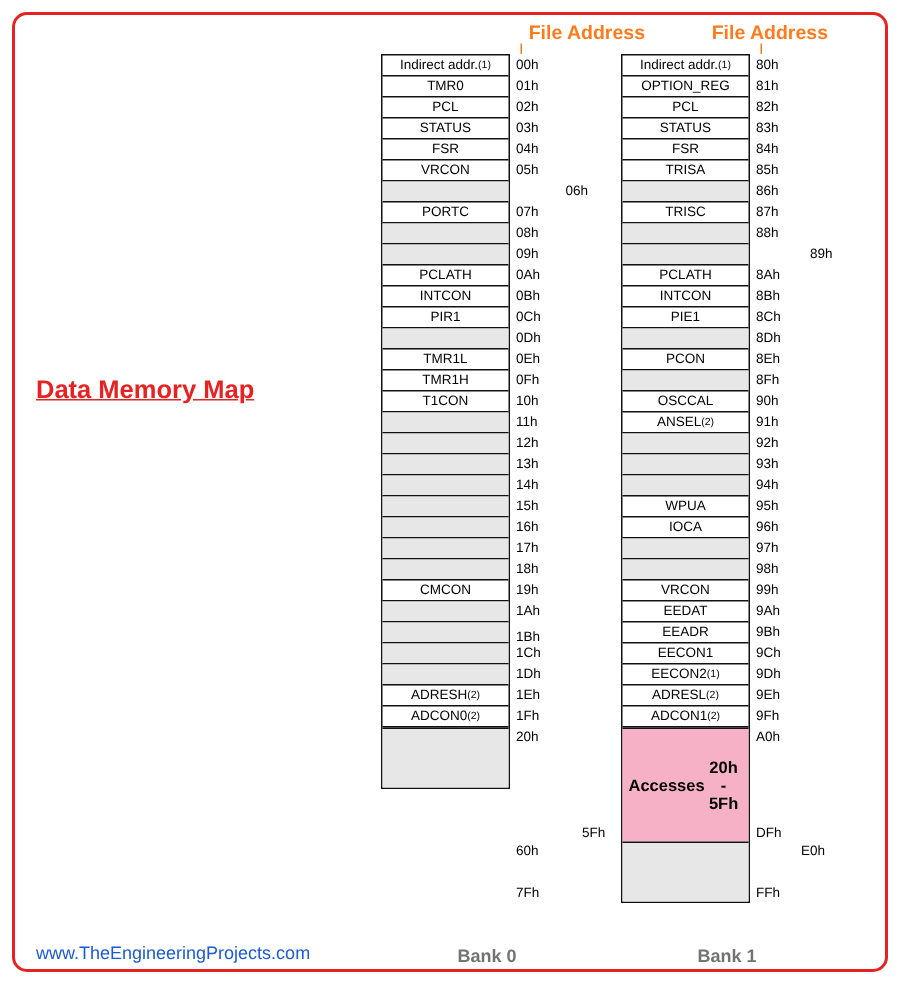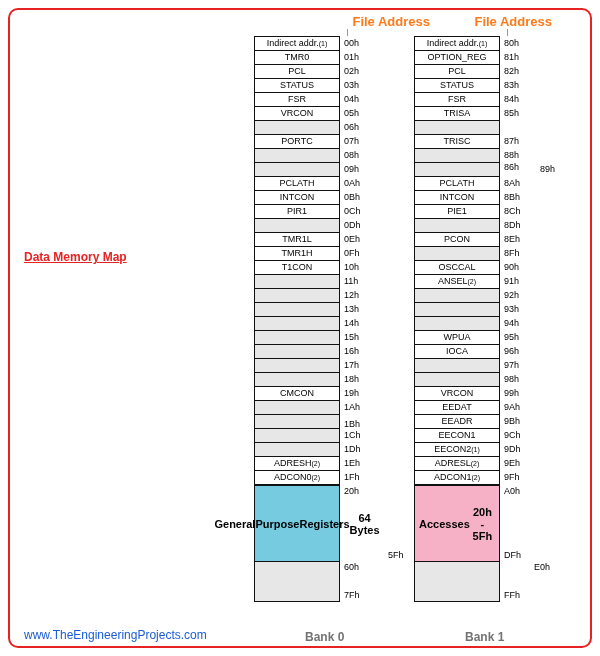--- a/index.html
+++ b/index.html
@@ -30,21 +30,21 @@
     color: #ff7a1a;
     font-weight: bold;
     font-size: 13px;
   }
   .title {
     position: absolute;
     left: 24px; top: 250px;
     color: #e62222;
     text-decoration: underline;
     font-weight: bold;
-    font-size: 12px;
+    font-size: 17px;
   }
   .footer-url {
     position: absolute;
     left: 24px; bottom: 14px;
     color: #1a5bd6;
     font-size: 12px;
   }
   .bank-label {
     position: absolute;
     bottom: 12px;
@@ -241,35 +241,29 @@
       </div>
       <div class="row reserved">
         <div class="cell"></div>
       </div>
       <div class="row">
         <div class="cell">ADRESH<span class="sup">(2)</span></div>
       </div>
       <div class="row">
         <div class="cell">ADCON0<span class="sup">(2)</span></div>
       </div>
-      <div class="blockGP">
-        <div>General</div>
-        <div>Purpose</div>
-        <div>Registers</div>
-        <div>64 Bytes</div>
-      </div>
       <div class="blockGrey"></div>
     </div>
 <div class="addr" style="top: 3px;">00h</div>
     <div class="addr" style="top: 17px;">01h</div>
     <div class="addr" style="top: 31px;">02h</div>
     <div class="addr" style="top: 45px;">03h</div>
     <div class="addr" style="top: 59px;">04h</div>
     <div class="addr" style="top: 73px;">05h</div>
-    <div class="addr" style="top: 87px;">06h</div>
+    <div class="addr" style="top: 87px; margin-left: 33px;">06h</div>
     <div class="addr" style="top: 101px;">07h</div>
     <div class="addr" style="top: 115px;">08h</div>
     <div class="addr" style="top: 129px;">09h</div>
     <div class="addr" style="top: 143px;">0Ah</div>
     <div class="addr" style="top: 157px;">0Bh</div>
     <div class="addr" style="top: 171px;">0Ch</div>
     <div class="addr" style="top: 185px;">0Dh</div>
     <div class="addr" style="top: 199px;">0Eh</div>
     <div class="addr" style="top: 213px;">0Fh</div>
     <div class="addr" style="top: 227px;">10h</div>
@@ -399,21 +393,21 @@
         <div>20h - 5Fh</div>
       </div>
       <div class="blockGrey"></div>
     </div>
 <div class="addr" style="top: 3px;">80h</div>
     <div class="addr" style="top: 17px;">81h</div>
     <div class="addr" style="top: 31px;">82h</div>
     <div class="addr" style="top: 45px;">83h</div>
     <div class="addr" style="top: 59px;">84h</div>
     <div class="addr" style="top: 73px;">85h</div>
-    <div class="addr" style="top: 87px; margin-top: 40px;">86h</div>
+    <div class="addr" style="top: 87px;">86h</div>
     <div class="addr" style="top: 101px;">87h</div>
     <div class="addr" style="top: 115px;">88h</div>
     <div class="addr" style="top: 129px; padding-left: 36px;">89h</div>
     <div class="addr" style="top: 143px;">8Ah</div>
     <div class="addr" style="top: 157px;">8Bh</div>
     <div class="addr" style="top: 171px;">8Ch</div>
     <div class="addr" style="top: 185px;">8Dh</div>
     <div class="addr" style="top: 199px;">8Eh</div>
     <div class="addr" style="top: 213px;">8Fh</div>
     <div class="addr" style="top: 227px;">90h</div>

